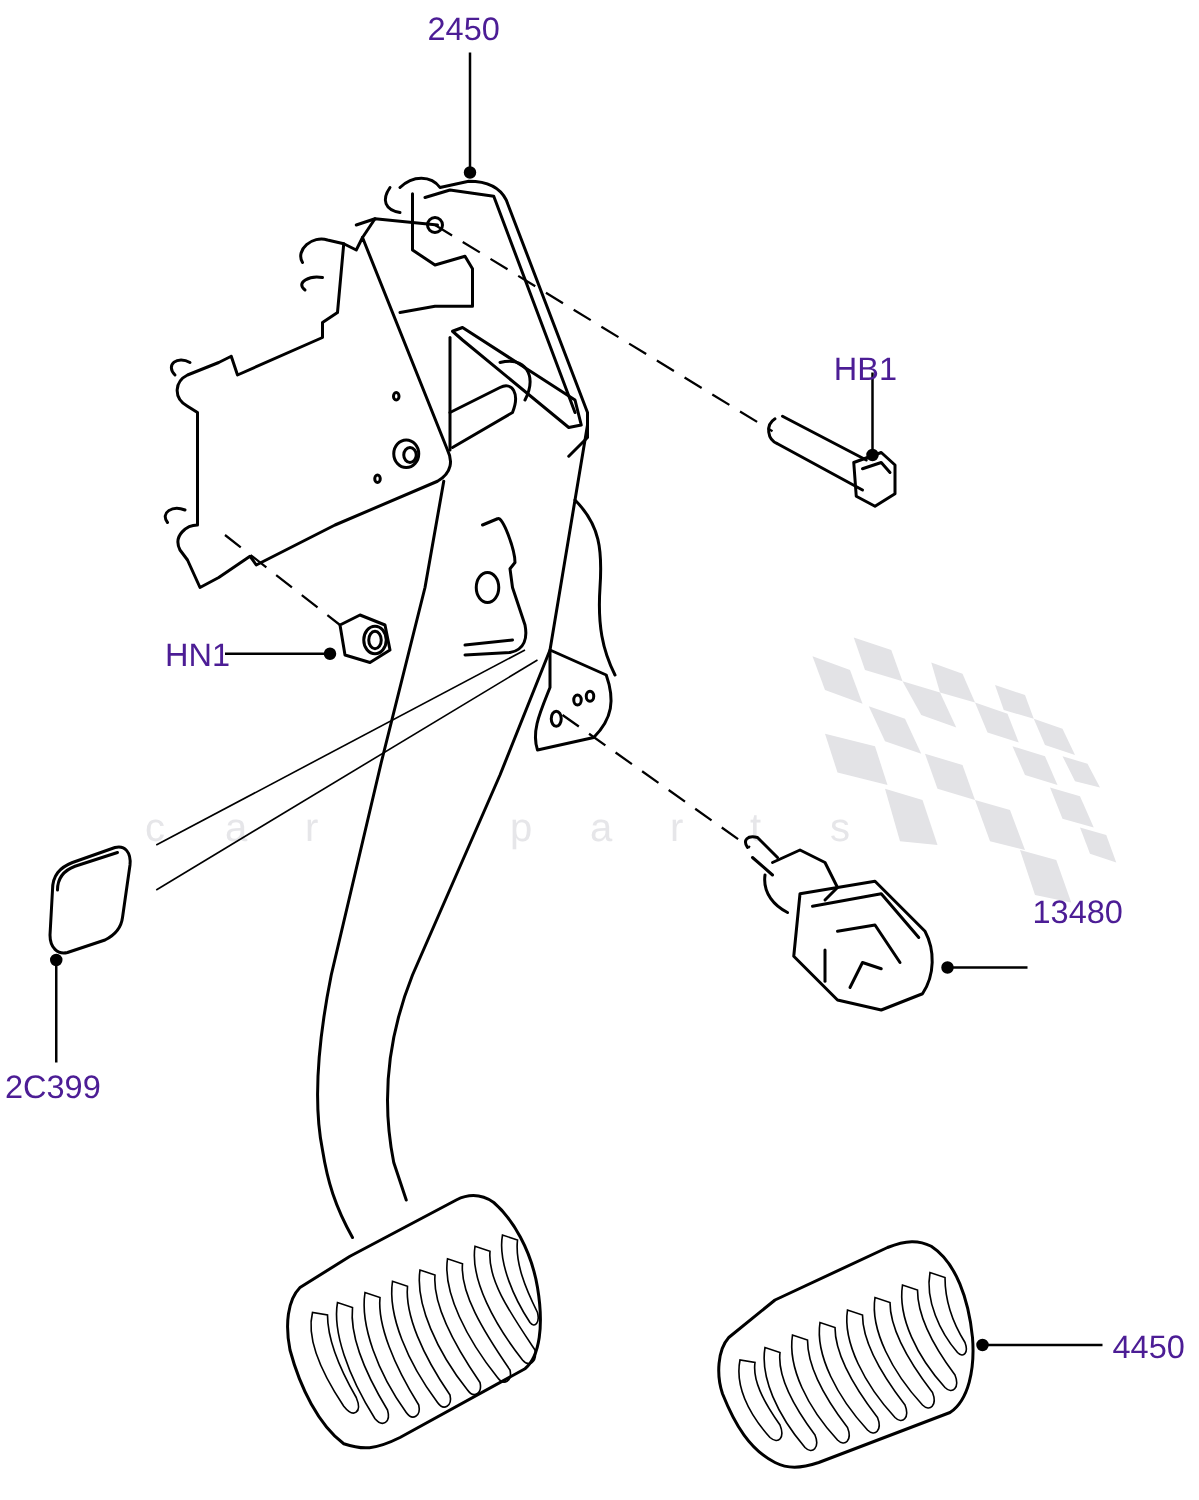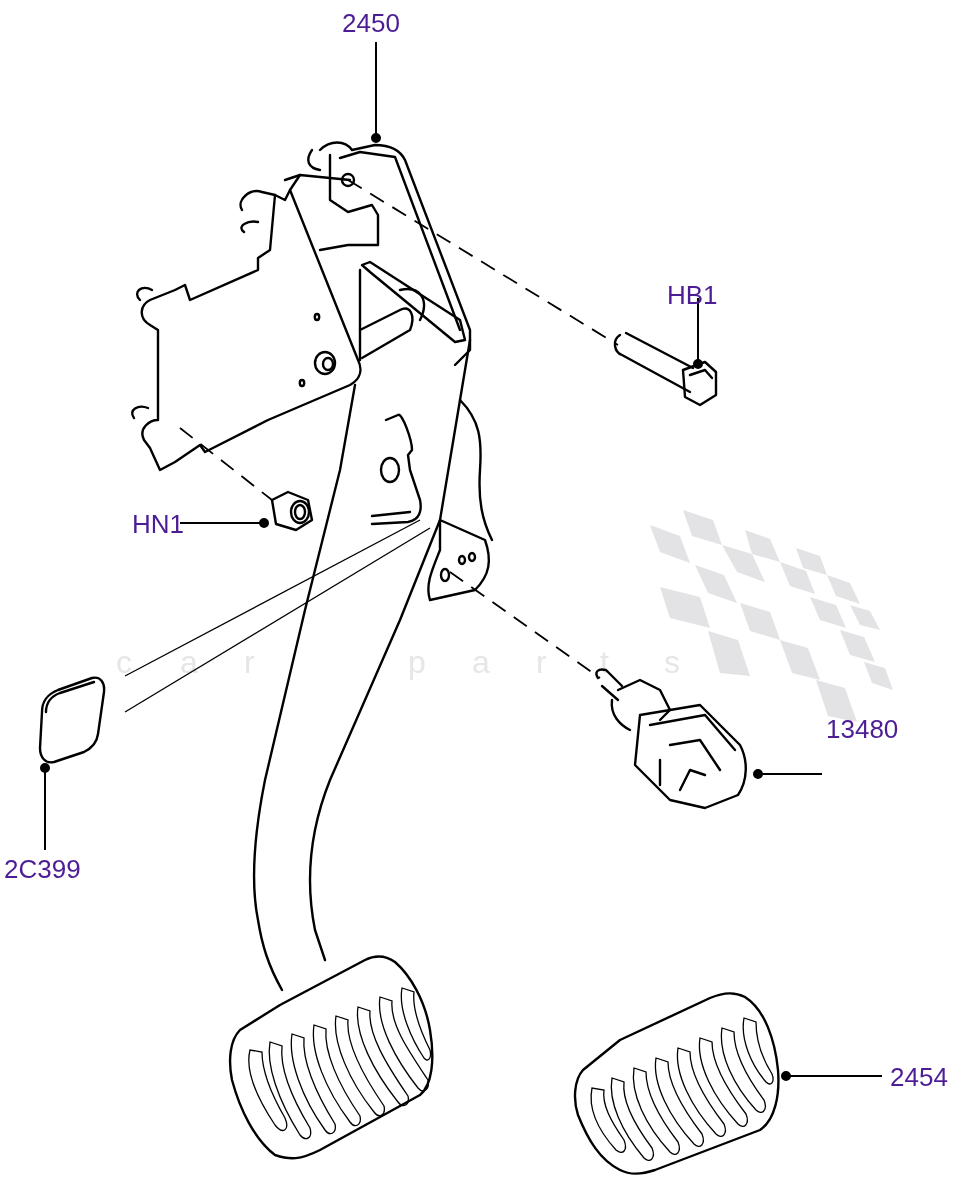--- a/index.html
+++ b/index.html
@@ -163,14 +163,14 @@
       <line x1="786" y1="1076" x2="882" y2="1076"></line>
       <circle cx="786" cy="1076" r="4"></circle>
     </g>
   </svg>
 
   <div class="callout" style="left:342px; top:10px;">2450</div>
   <div class="callout" style="left:667px; top:262px;margin-top:20px;">HB1</div>
   <div class="callout" style="left:132px; top:511px;">HN1</div>
   <div class="callout" style="left:4px; top:856px;">2C399</div>
   <div class="callout" style="left:826px; top:716px;">13480</div>
-  <div class="callout" style="left:890px; top:1064px;">2454</div>
+  <div class="callout" style="left:890px; top:1064px;">4450</div>
 </div>
 
 </body></html>

